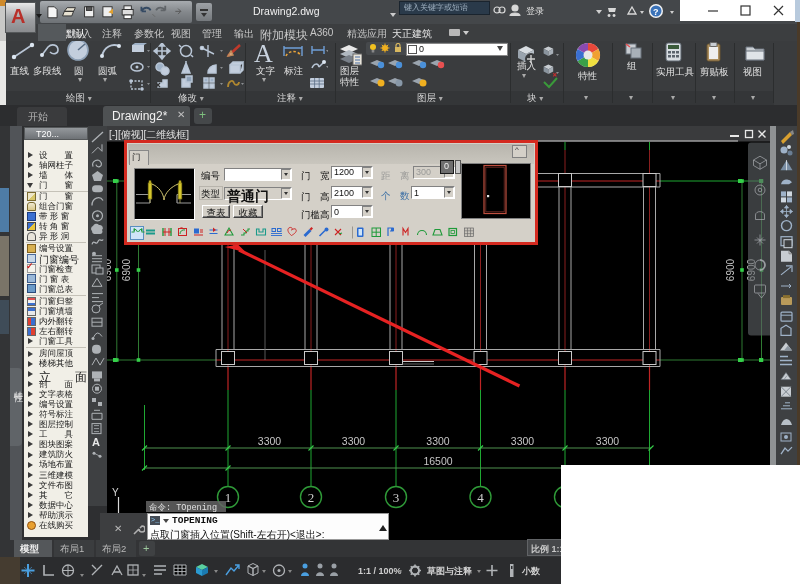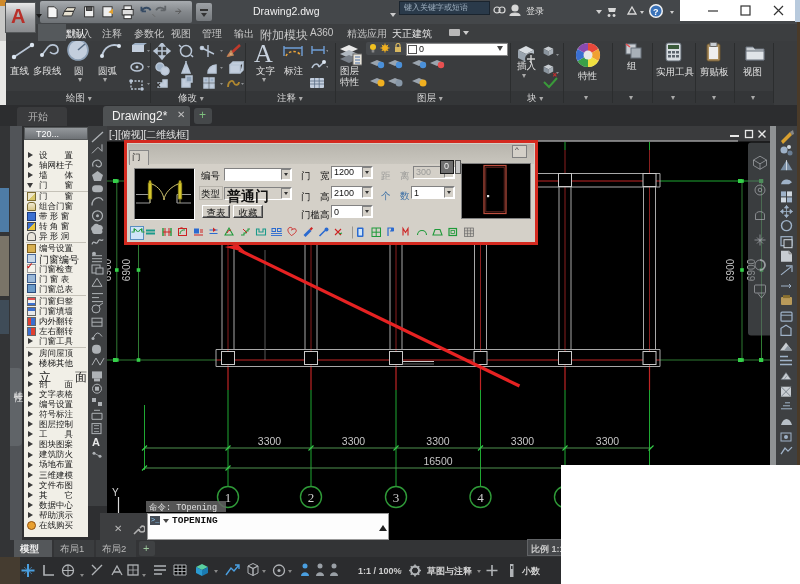--- a/index.html
+++ b/index.html
@@ -776,20 +776,21 @@
 <div class="abs" style="left:100px;top:513px;width:47px;height:27px;background:#3d3e40;"></div>
 <div class="txt" style="left:114px;top:523px;font-size:10px;color:#b8b8b8;">✕</div>
 <svg class="abs" style="left:131px;top:523px;" width="14" height="14" viewBox="0 0 14 14">
       <path d="M3 11 L8 6 M8 6 a3 3 0 1 0 3 -3 l-2 2" stroke="#b0b0b0" stroke-width="1.6" fill="none"></path>
     </svg>
 <div class="abs" style="left:147px;top:513px;width:242px;height:27px;background:#fdfdfd;border:1px solid #999;box-sizing:border-box;"></div>
 <div class="abs" style="left:150px;top:516px;width:10px;height:9px;background:#454c55;"></div>
 <div class="txt" style="left:151px;top:515.5px;font-size:7px;color:#8fd0ff;font-family:'Liberation Mono',monospace;">&gt;_</div>
 <div class="abs" style="left:163px;top:519px;width:0;height:0;border:3px solid transparent;border-top:4px solid #444;"></div>
 <div class="txt" style="left:172px;top:515px;font-size:9.5px;font-weight:bold;color:#111;font-family:'Liberation Mono',monospace;">TOPENING</div>
+<div class="txt" style="left:150px;top:527.5px;font-size:10px;color:#111;">点取门窗插入位置(Shift-左右开)&lt;退出&gt;:</div>
 <div class="abs" style="left:379px;top:525px;width:0;height:0;border-left:4.5px solid transparent;border-right:4.5px solid transparent;border-bottom:6px solid #222;"></div>
 
 <div class="abs" style="left:527px;top:539px;width:44px;height:17px;background:#45474a;border:1px solid #616366;z-index:12;box-sizing:border-box;"></div>
 <div class="txt" style="left:531px;top:543px;font-size:9px;color:#c8c8c8;font-weight:bold;z-index:13;">比例 1:1</div>
 
 <div class="abs" style="left:0;top:540px;width:800px;height:17px;background:#333436;"></div>
 <div class="abs" style="left:14px;top:540px;width:38px;height:17px;background:#54575a;"></div>
 <div class="txt" style="left:20px;top:543px;font-size:9.5px;color:#f0f0f0;font-weight:bold;">模型</div>
 <div class="abs" style="left:54px;top:540px;width:40px;height:17px;background:#3b3d3f;"></div>
 <div class="txt" style="left:60px;top:543px;font-size:9.5px;color:#b8b8b8;">布局1</div>

